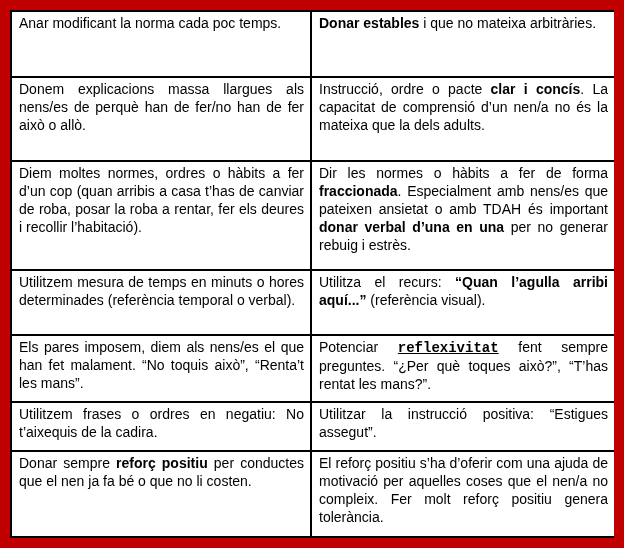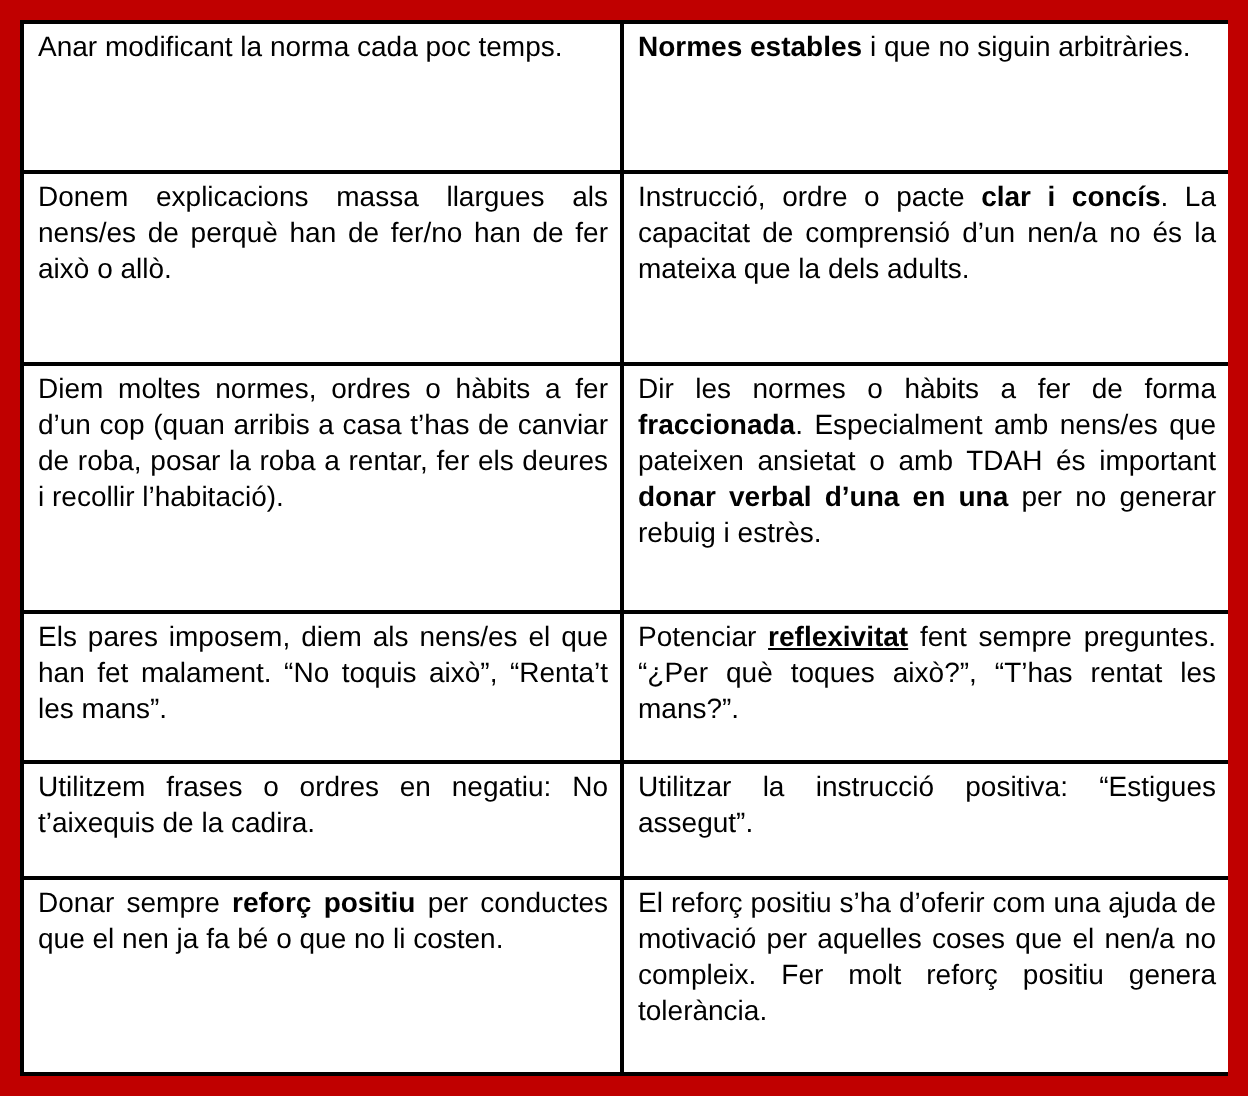--- a/index.html
+++ b/index.html
@@ -27,43 +27,47 @@
     overflow: hidden;
   }
   table.rules tr:nth-child(1) { height: 60px; }
   table.rules tr:nth-child(2) { height: 76px; }
   table.rules tr:nth-child(3) { height: 99px; }
   table.rules tr:nth-child(4) { height: 59px; }
   table.rules tr:nth-child(5) { height: 46px; }
   table.rules tr:nth-child(6) { height: 45px; }
   table.rules tr:nth-child(7) { height: 63px; }
   .seg-b { font-weight: bold; }
-  .seg-u { text-decoration: underline; }
+  .seg-u { text-decoration: underline; font-family: Liberation Mono, monospace; }
 </style>
 </head>
 <body>
 
 <div class="page">
   <table class="rules">
     <colgroup>
       <col style="width:300px">
       <col style="width:304px">
     </colgroup>
     <tbody>
         <tr>
           <td><span>Anar modificant la norma cada poc temps.</span></td>
-          <td><span class="seg-b">Normes estables</span><span> i que no siguin arbitràries.</span></td>
+          <td><span class="seg-b">Donar estables</span><span> i que no mateixa arbitràries.</span></td>
         </tr>
         <tr>
           <td><span>Donem explicacions massa llargues als nens/es de perquè han de fer/no han de fer això o allò.</span></td>
           <td><span>Instrucció, ordre o pacte </span><span class="seg-b">clar i concís</span><span>. La capacitat de comprensió d’un nen/a no és la mateixa que la dels adults.</span></td>
         </tr>
         <tr>
           <td><span>Diem moltes normes, ordres o hàbits a fer d’un cop (quan arribis a casa t’has de canviar de roba, posar la roba a rentar, fer els deures i recollir l’habitació).</span></td>
           <td><span>Dir les normes o hàbits a fer de forma </span><span class="seg-b">fraccionada</span><span>. Especialment amb nens/es que pateixen ansietat o amb TDAH és important </span><span class="seg-b">donar verbal d’una en una</span><span> per no generar rebuig i estrès.</span></td>
+        </tr>
+        <tr>
+          <td><span>Utilitzem mesura de temps en minuts o hores determinades (referència temporal o verbal).</span></td>
+          <td><span>Utilitza el recurs: </span><span class="seg-b">“Quan l’agulla arribi aquí...”</span><span> (referència visual).</span></td>
         </tr>
         <tr>
           <td><span>Els pares imposem, diem als nens/es el que han fet malament. “No toquis això”, “Renta’t les mans”.</span></td>
           <td><span>Potenciar </span><span class="seg-b seg-u">reflexivitat</span><span> fent sempre preguntes. “¿Per què toques això?”, “T’has rentat les mans?”.</span></td>
         </tr>
         <tr>
           <td><span>Utilitzem frases o ordres en negatiu: No t’aixequis de la cadira.</span></td>
           <td><span>Utilitzar la instrucció positiva: “Estigues assegut”.</span></td>
         </tr>
         <tr>

